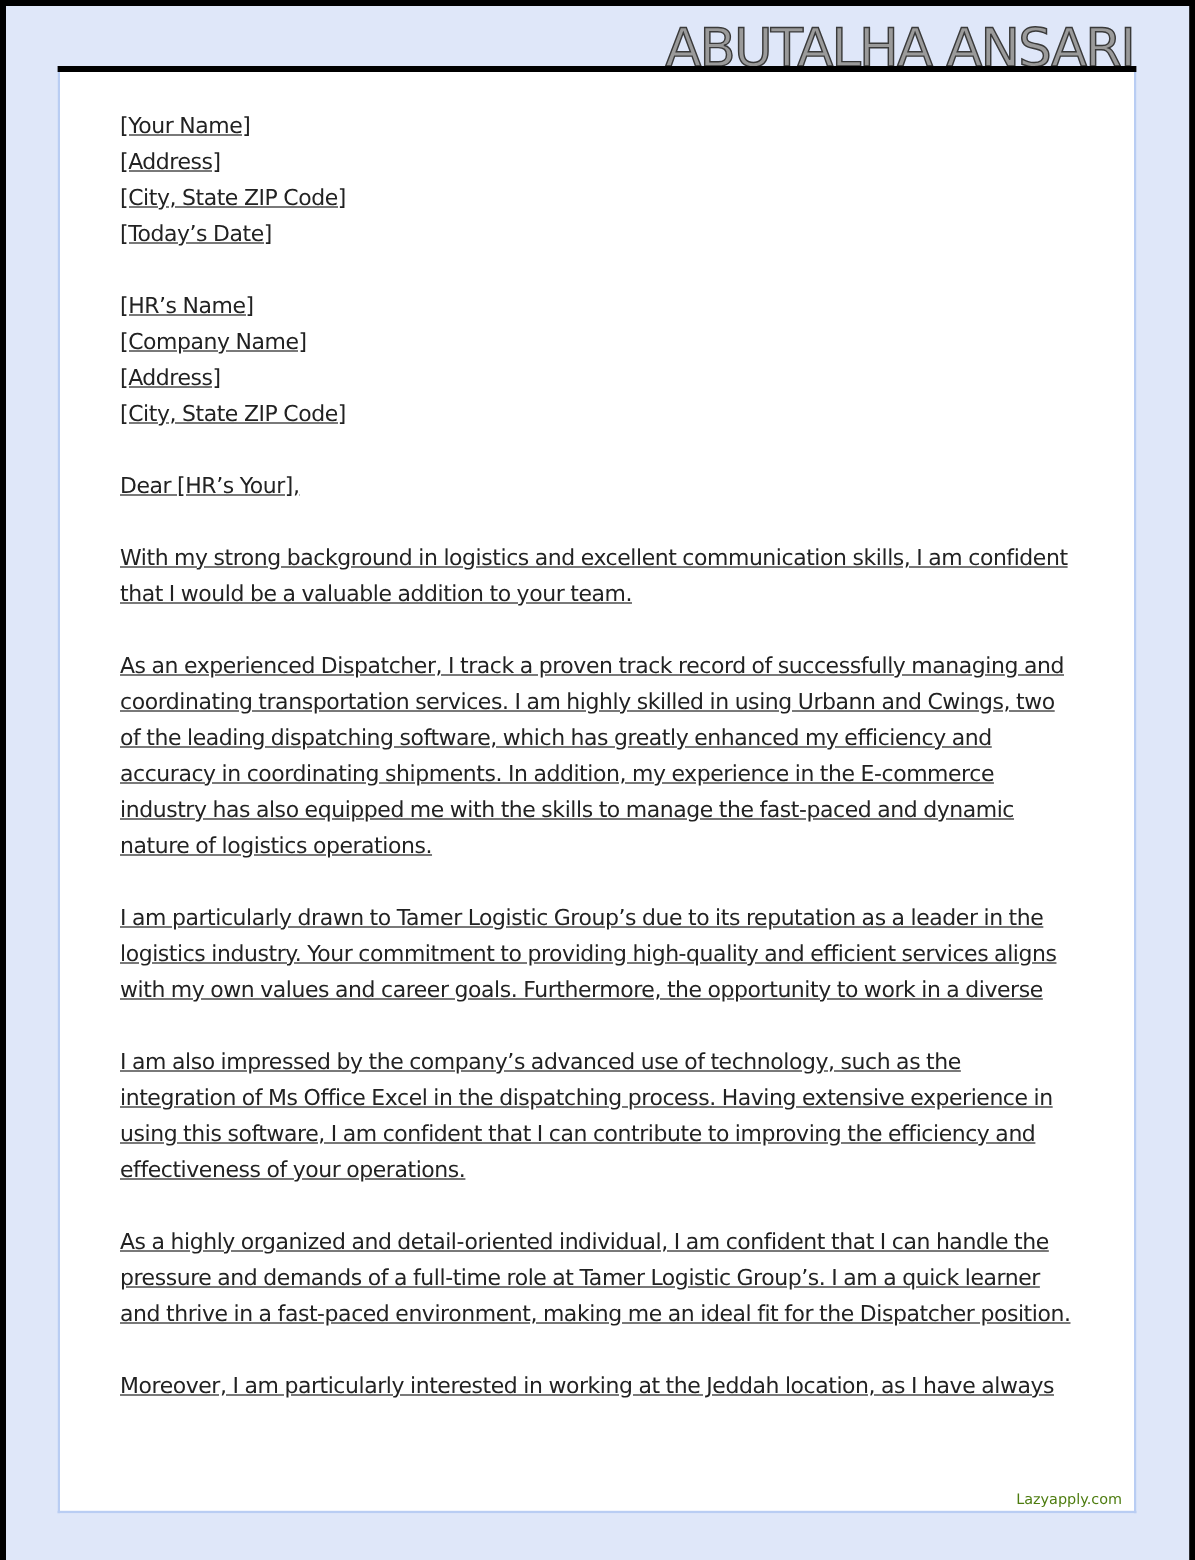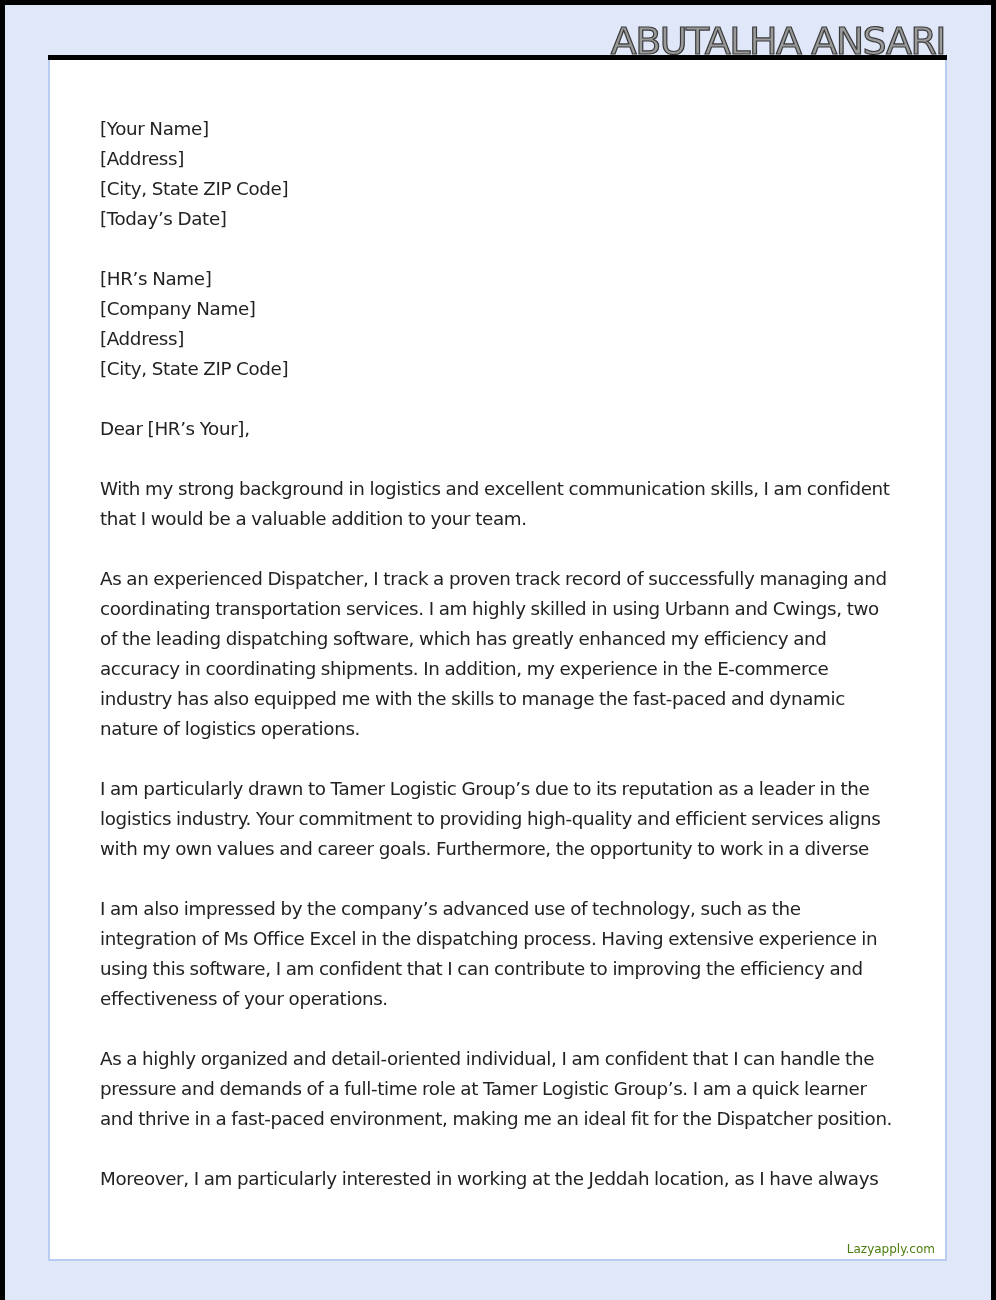--- a/index.html
+++ b/index.html
@@ -10,21 +10,21 @@
     }
     .frame {
       position: absolute; left: 5px; top: 5px;
       width: 986px; height: 1295px;
       background: #dfe7f9;
       overflow: hidden;
     }
     .name {
       position: absolute; right: 46px; top: 14px;
       font-family: "DejaVu Sans", sans-serif;
-      font-size: 38px; letter-spacing: -1.5px;
+      font-size: 44px; letter-spacing: -1.5px;
       color: #9a9a9a;
       -webkit-text-stroke: 1.2px #3a3a3a;
       line-height: 44px;
       white-space: nowrap;
     }
     .topbar {
       position: absolute; left: 43px; top: 50px;
       width: 899px; height: 5px; background: #000;
     }
     .page {
@@ -33,25 +33,26 @@
       background: #fff;
       border-left: 2px solid #b9cdf3;
       border-right: 2px solid #b9cdf3;
       border-bottom: 2px solid #b9cdf3;
     }
     .watermark {
       position: absolute; right: 10px; bottom: 3px;
       font-size: 12px; color: #4d7c0f;
     }
     .letter {
-      position: absolute; left: 95px; top: 109px;
+      position: absolute; left: 95px; top: 86px;
       width: 810px;
       font-size: 18.3px; line-height: 30px; color: #222;
       letter-spacing: -0.35px;
       word-spacing: -0.5px;
+      text-decoration: underline;
     }
     .letter .line { white-space: nowrap; height: 30px; }
     .letter .gap { height: 30px; }
   </style>
 </head>
 <body>
 
 <div class="frame">
   <div class="name">ABUTALHA ANSARI</div>
   <div class="topbar"></div>

